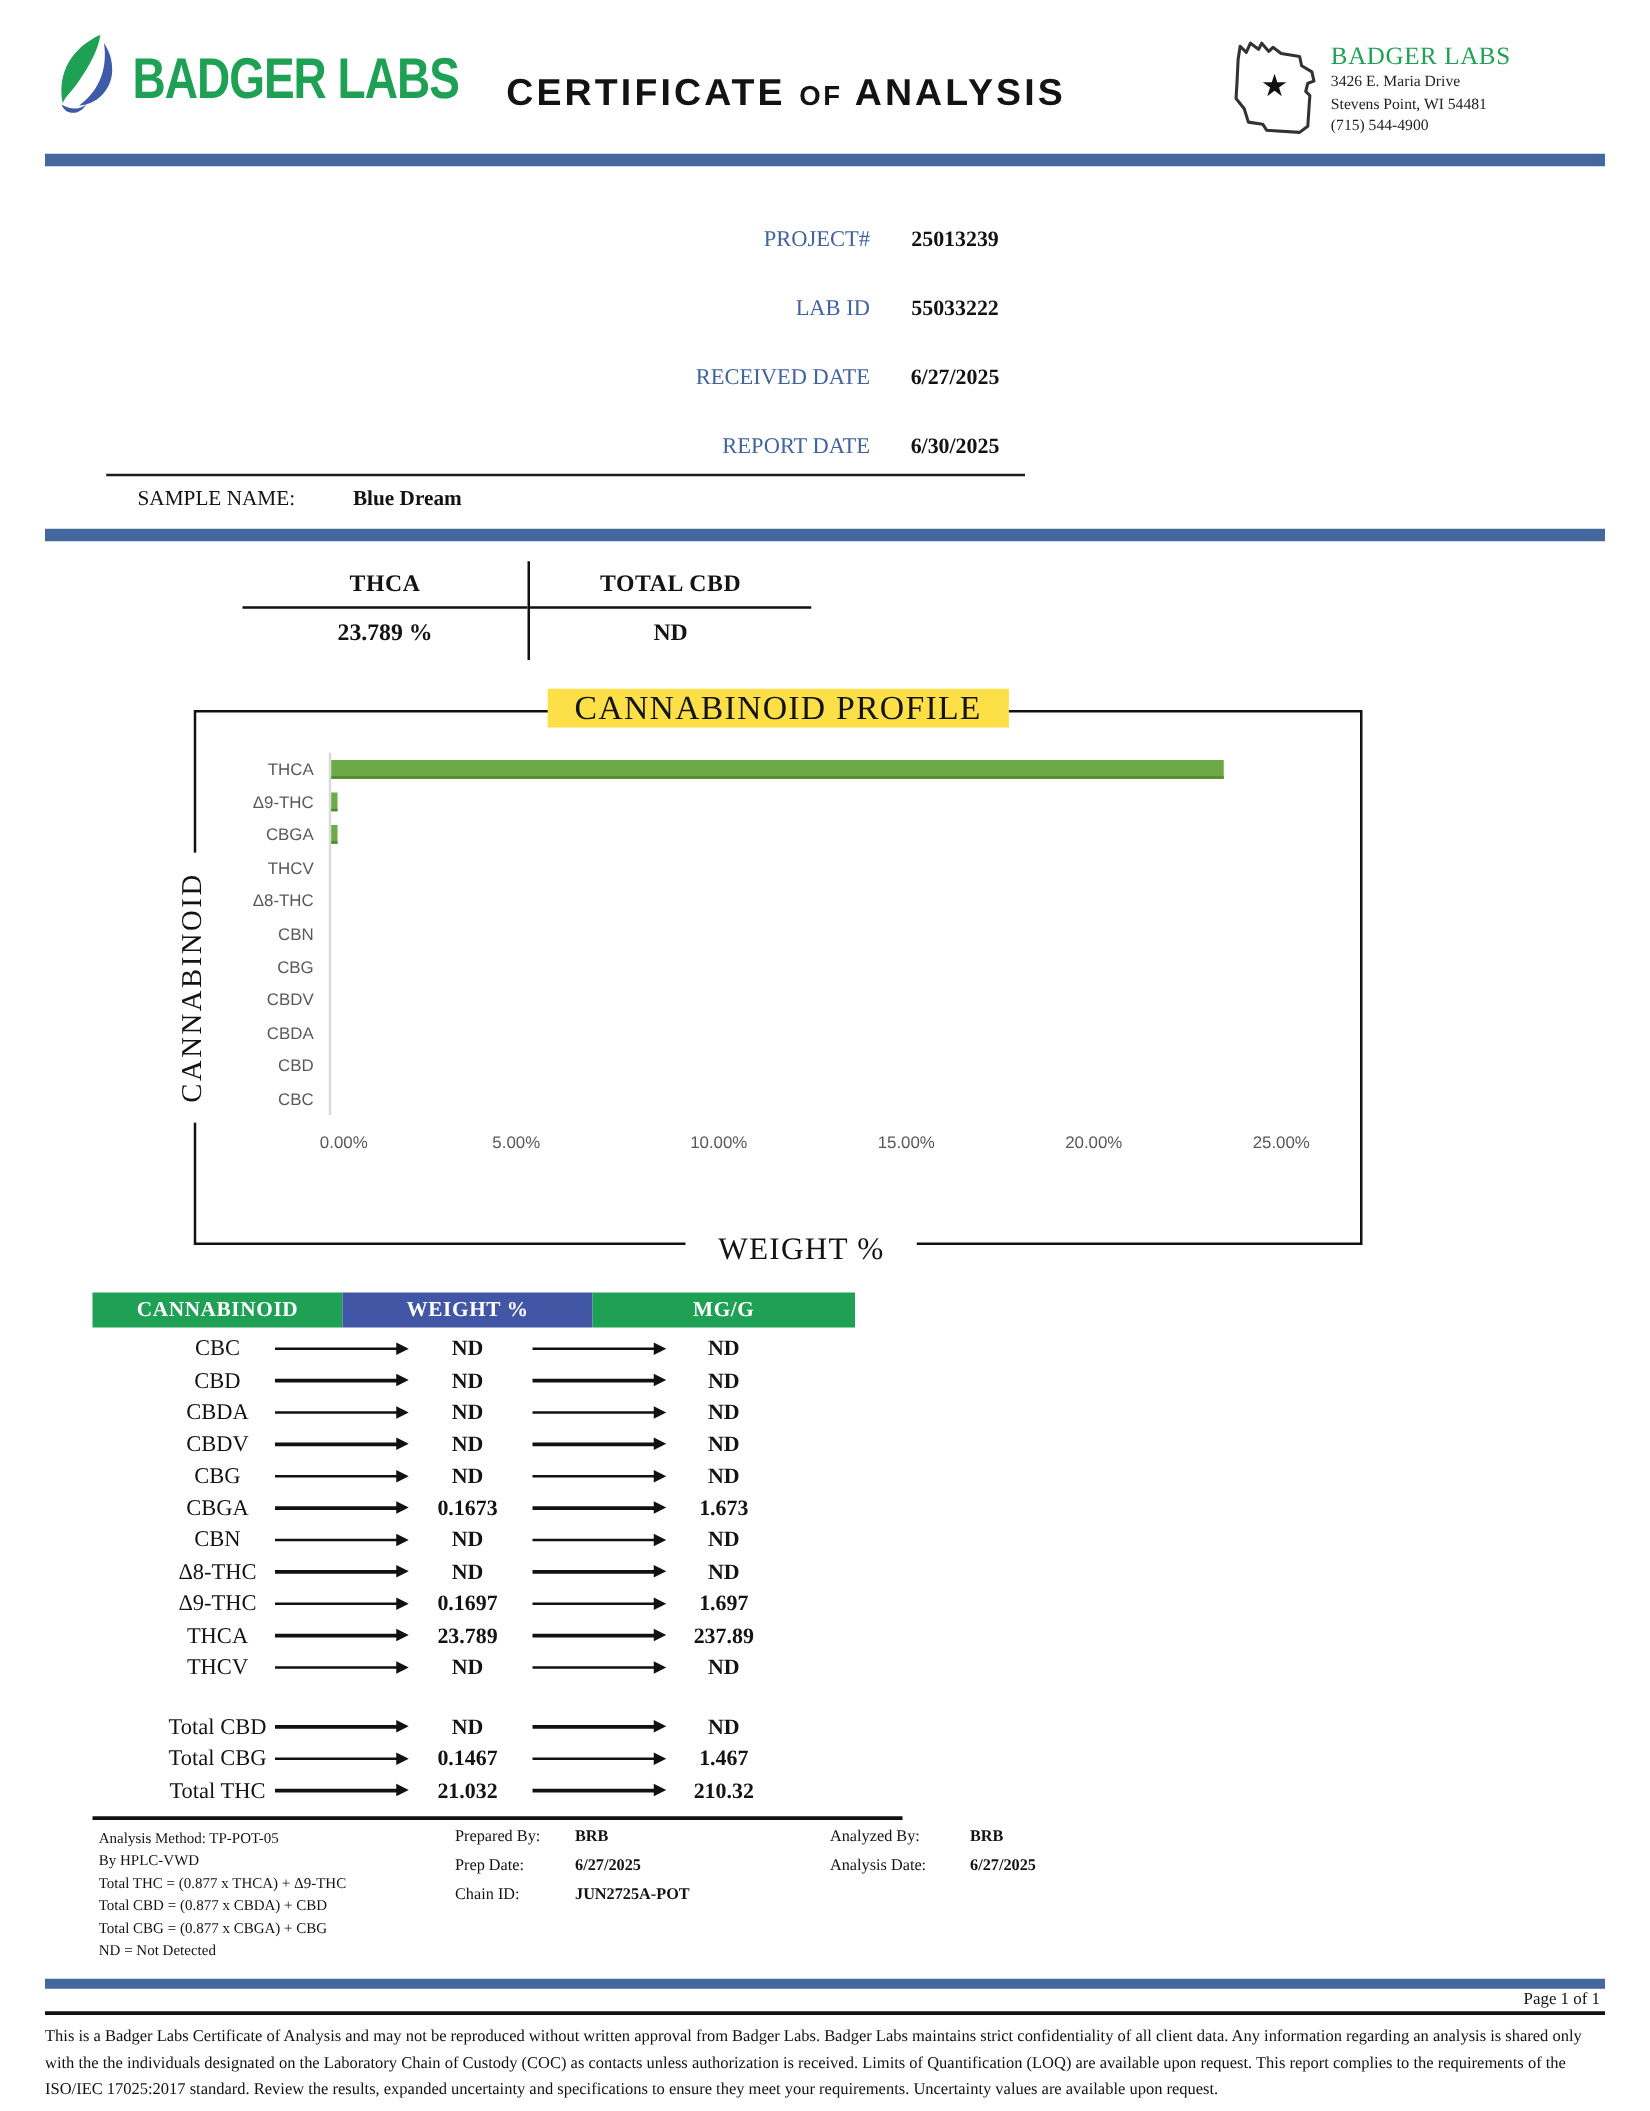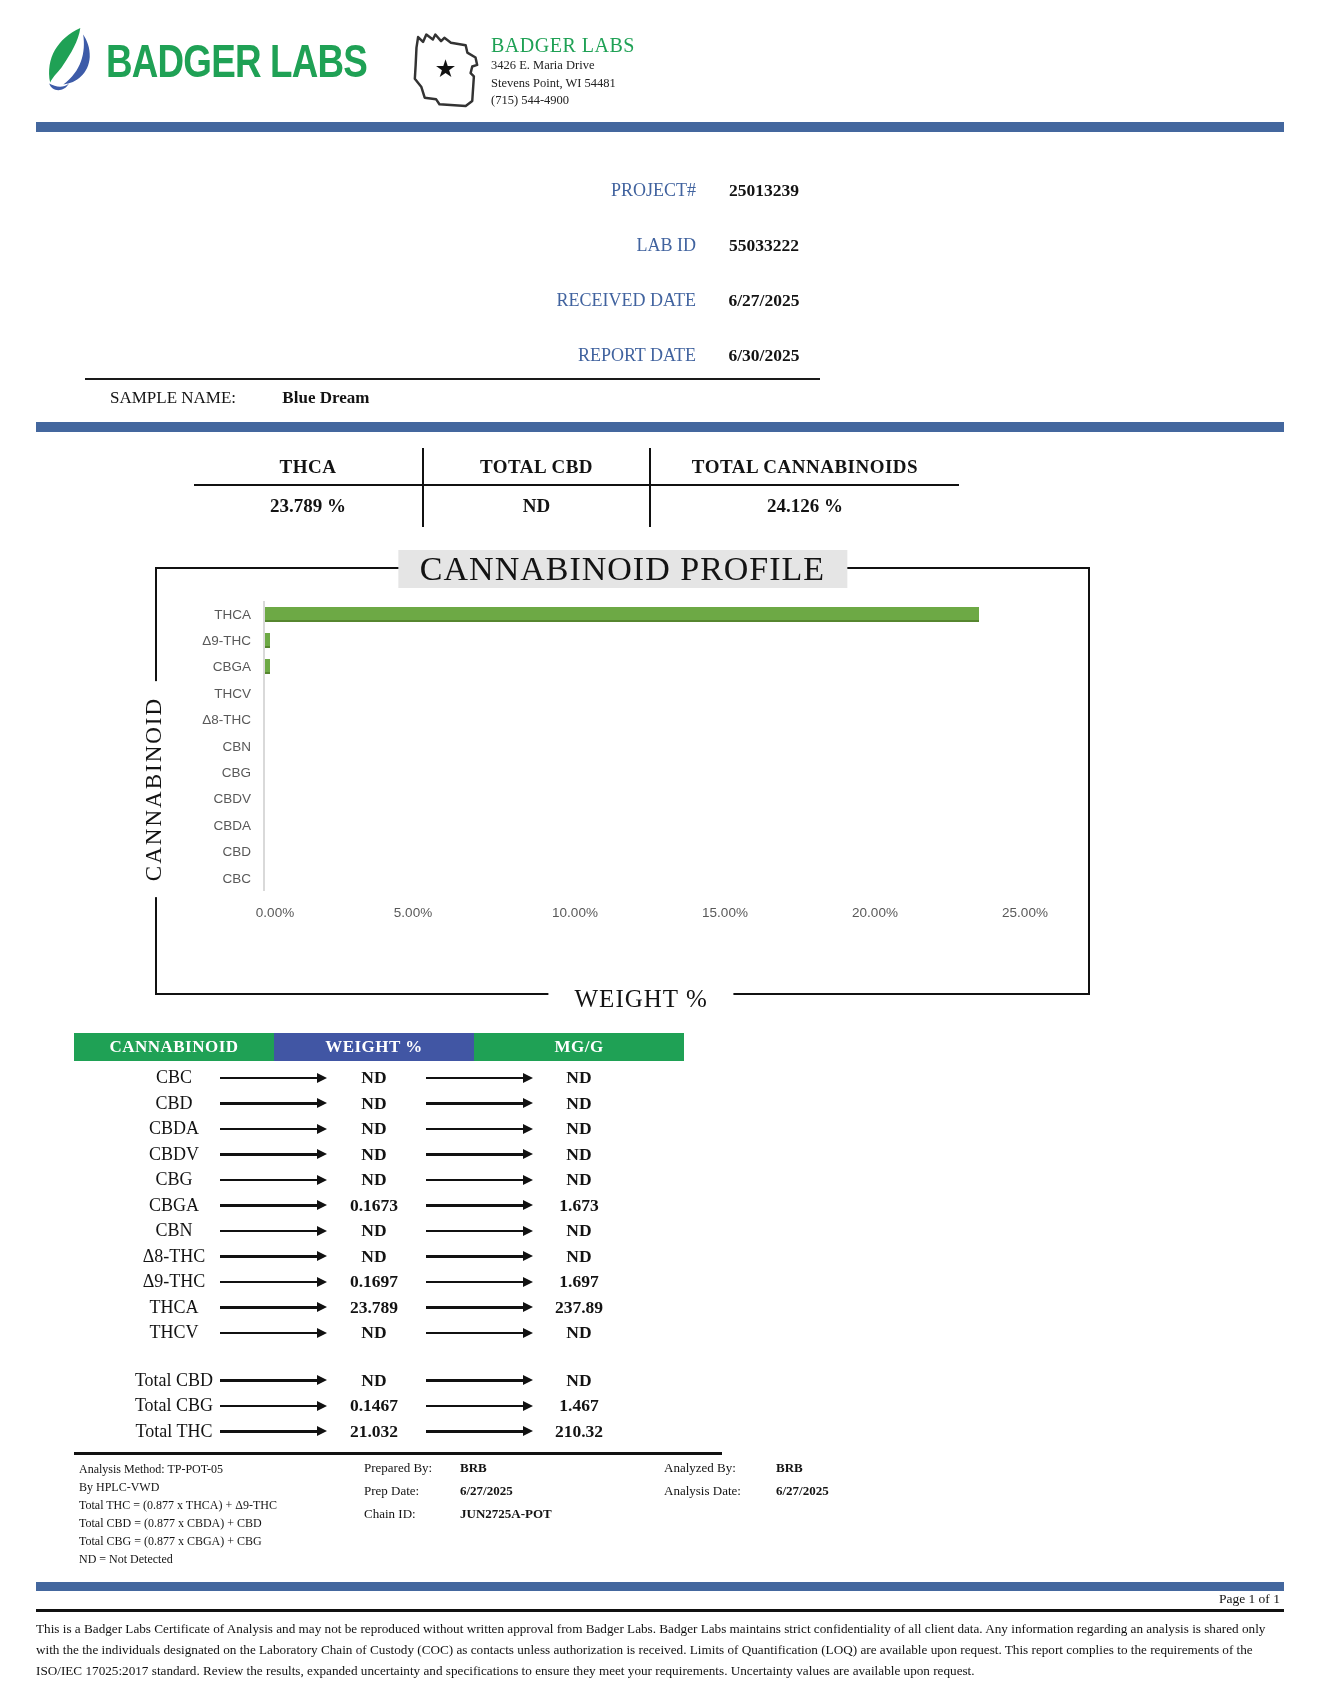--- a/index.html
+++ b/index.html
@@ -52,21 +52,21 @@
   .scol:nth-child(2){ width:227px; border-left:2px solid #111; }
   .scol:nth-child(3){ width:310px; border-left:2px solid #111; }
   .shead { text-align:center; font-weight:bold; font-size:19px; padding:8px 0 6px; border-bottom:2px solid #111; letter-spacing:.5px; }
   .sval  { text-align:center; font-weight:bold; font-size:19px; padding:9px 0 10px; }
 
   
   .chart-outer { margin:40px 0 0 155px; width:935px; position:relative; }
   .chart-frame { border:2px solid #111; height:428px; position:relative; padding-top:32px; }
   .chart-title {
     position:absolute; top:-19px; left:50%; transform:translateX(-50%);
-    background:#e5e5e5; padding:0 22px; font-size:34px; letter-spacing:1px; white-space:nowrap;
+    background:#fde047; padding:0 22px; font-size:27px; letter-spacing:1px; white-space:nowrap;
   }
   .chart-ylabel {
     position:absolute; left:-16px; top:52%;
     writing-mode:vertical-rl; transform:translateY(-50%) rotate(180deg);
     background:#fff; padding:16px 0; font-size:23px; letter-spacing:2px;
   }
   .chart-xlabel {
     position:absolute; bottom:-20px; left:52%; transform:translateX(-50%);
     background:#fff; padding:0 26px; font-size:25px; letter-spacing:1px; white-space:nowrap;
   }
@@ -144,20 +144,25 @@
     <div class="brand">
       <span>
         <svg width="58" height="66" viewBox="0 0 60 70">
           <path d="M42,2 C18,13 5,34 10,60 C13,53 19,49 24,41 C32,29 40,16 42,2 Z" fill="#1FA155"></path>
           <path d="M45,9 C48,28 43,48 24,62 C38,61 51,50 52,33 C52.5,23 49,15 45,9 Z" fill="#3D5BA8"></path>
           <path d="M9,61 C16,65 24,66 30,61 C24,71 12,70 9,61 Z" fill="#3D5BA8"></path>
         </svg>
       </span>
       <span class="brand-name">BADGER LABS</span>
     </div>
+    <div class="doc-title">
+      <span>CERTIFICATE</span>
+      <span class="of">OF</span>
+      <span>ANALYSIS</span>
+    </div>
     <div class="lab-block">
       <span>
         <svg width="82" height="86" viewBox="0 0 100 100">
           <path d="M14,24 L16,11 L22,17 L26,8 L34,14 L37,8 L44,16 L48,12 L56,18 L74,21 L76,30 L86,36 L88,45 L82,47 L80,55 L84,59 L82,89 L74,95 L42,93 L38,87 L24,85 L20,72 L12,62 L13,45 Z" fill="#fff" stroke="#333" stroke-width="3" stroke-linejoin="round"></path>
           <text x="36" y="60" font-size="30" fill="#111">★</text>
         </svg>
       </span>
       <div class="lab-info">
         <div class="lab-name">BADGER LABS</div>
         <div class="lab-addr">3426 E. Maria Drive</div>
@@ -195,24 +200,20 @@
   <div class="bar bar2"></div>
 
   <div class="summary">
       <div class="scol">
      <div class="shead">THCA</div>
      <div class="sval">23.789 %</div>
    </div>
       <div class="scol">
      <div class="shead">TOTAL CBD</div>
      <div class="sval">ND</div>
-   </div>
-      <div class="scol">
-     <div class="shead">TOTAL CANNABINOIDS</div>
-     <div class="sval">24.126 %</div>
    </div>
     </div>
 
   <div class="chart-outer">
     <div class="chart-frame">
       <div class="chart-title">CANNABINOID PROFILE</div>
       <div class="chart-ylabel">CANNABINOID</div>
       <div>
           <div class="crow">
     <span class="clabel">THCA</span>

